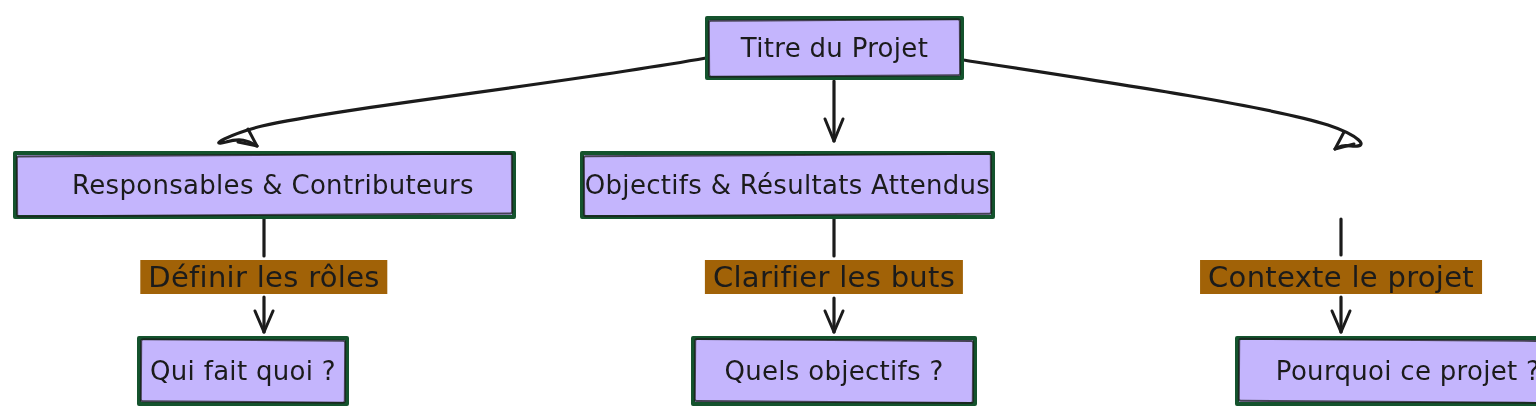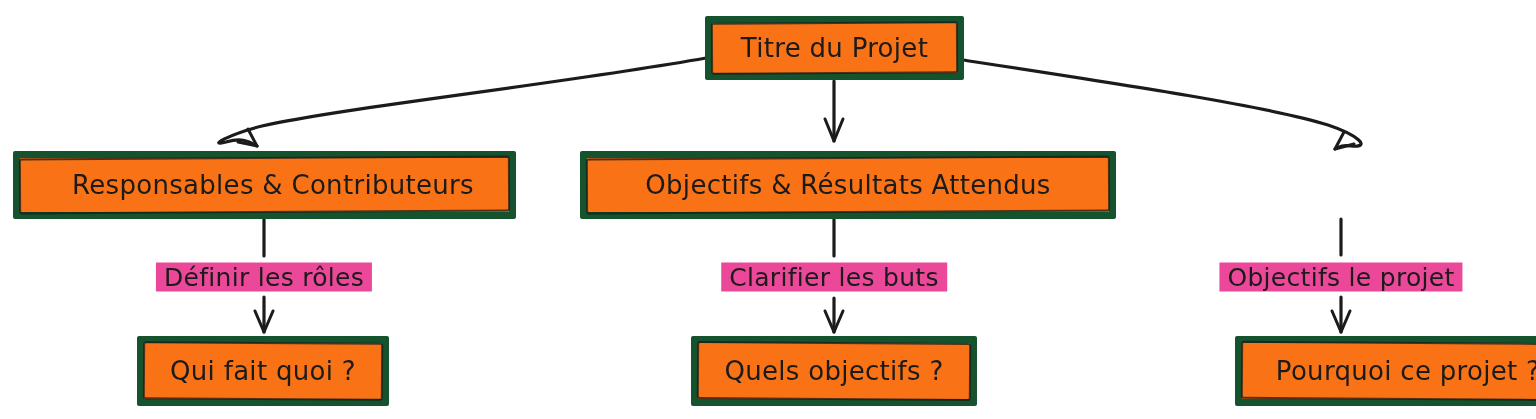--- a/index.html
+++ b/index.html
@@ -21,22 +21,22 @@
     left: 0;
     top: 0;
     z-index: 1;
   }
   .node {
     position: absolute;
     z-index: 2;
     display: flex;
     align-items: center;
     justify-content: center;
-    background: #f97316;
-    border: 7px solid #14532d;
+    background: #c4b5fd;
+    border: 4px solid #14532d;
     border-radius: 2px;
     box-sizing: border-box;
     font-size: 26px;
     letter-spacing: 0.3px;
     white-space: nowrap;
     text-align: center;
   }
   
   .node::after {
     content: "";
@@ -47,33 +47,33 @@
     transform: rotate(-0.35deg);
     opacity: 0.75;
     pointer-events: none;
   }
   .node.leaf::after { transform: rotate(0.4deg); }
 
   .edge-label {
     position: absolute;
     z-index: 3;
     transform: translate(-50%, -50%);
-    background: #ec4899;
+    background: #a16207;
     padding: 0 8px;
-    font-size: 25px;
+    font-size: 29px;
     letter-spacing: 0.3px;
     white-space: nowrap;
   }
 
   
   #node-title   { left: 705px;  top: 16px;  width: 259px; height: 64px; }
   #node-resp    { left: 13px;   top: 151px; width: 503px; height: 68px; padding-left: 17px; }
-  #node-obj     { left: 580px;  top: 151px; width: 536px; height: 68px; }
+  #node-obj     { left: 580px;  top: 151px; width: 415px; height: 68px; }
   #node-ctx     { left: 1157px; top: 151px; width: 362px; height: 68px; }
-  #leaf-resp    { left: 137px;  top: 336px; width: 252px; height: 70px; text-align: center; }
+  #leaf-resp    { left: 137px;  top: 336px; width: 212px; height: 70px; text-align: center; }
   #leaf-obj     { left: 691px;  top: 336px; width: 286px; height: 70px; }
   #leaf-ctx     { left: 1235px; top: 336px; width: 346px; height: 70px; }
   #edge-label-resp { left: 264px;  top: 277px; }
   #edge-label-obj  { left: 834px;  top: 277px; }
   #edge-label-ctx  { left: 1341px; top: 277px; }
 </style>
 </head>
 <body>
 
 <div class="canvas">
@@ -114,19 +114,19 @@
     </g>
   </svg>
 
   <div class="node" id="node-title">Titre du Projet</div>
 
   <div class="node" id="node-resp">Responsables &amp; Contributeurs</div>
   <div class="node" id="node-obj">Objectifs &amp; Résultats Attendus</div>
 
   <div class="edge-label" id="edge-label-resp">Définir les rôles</div>
   <div class="edge-label" id="edge-label-obj">Clarifier les buts</div>
-  <div class="edge-label" id="edge-label-ctx">Objectifs le projet</div>
+  <div class="edge-label" id="edge-label-ctx">Contexte le projet</div>
 
   <div class="node leaf" id="leaf-resp">Qui fait quoi ?</div>
   <div class="node leaf" id="leaf-obj">Quels objectifs ?</div>
   <div class="node leaf" id="leaf-ctx">Pourquoi ce projet ?</div>
 
 </div>
 
 </body></html>

